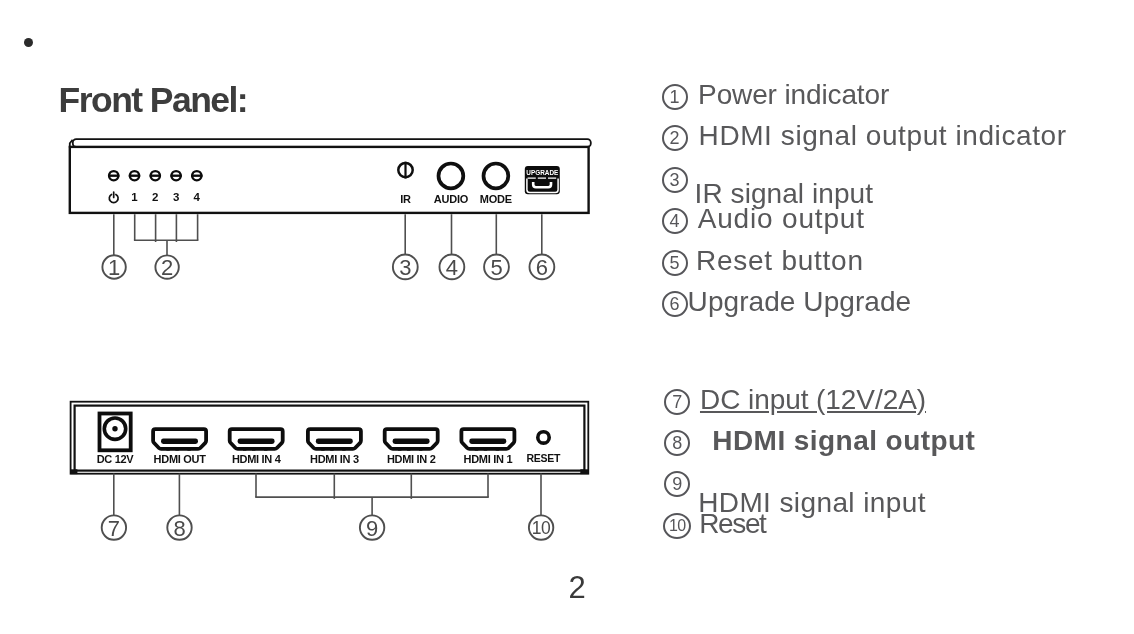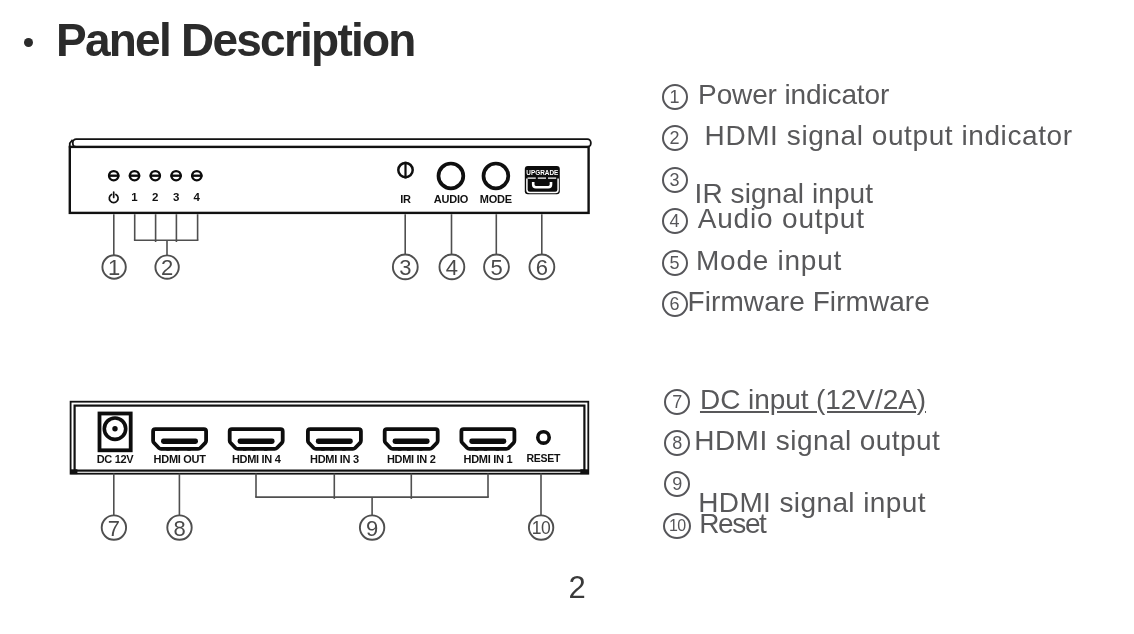--- a/index.html
+++ b/index.html
@@ -9,57 +9,57 @@
 .item{position:absolute;display:flex;align-items:center;height:34px;color:#58585a;}
 .num{box-sizing:border-box;width:26px;height:26px;border:2px solid #56565a;border-radius:50%;
   font-size:18px;line-height:22px;text-align:center;color:#56565a;flex:0 0 26px;}
 .itxt{font-size:28px;white-space:pre;position:relative;top:-2px;}
 </style>
 </head>
 <body>
 <div id="page">
 
   <div class="abs" style="left:24px;top:38px;width:9px;height:9px;border-radius:50%;background:#2b2b2b;"></div>
-  <div class="abs" style="left:56px;top:13px;font-size:46px;font-weight:bold;letter-spacing:-1.76px;color:#2b2b2b;">Panel Description</div>
-
+
+  <div class="abs" style="left:58.6px;top:80.3px;font-size:35.5px;font-weight:bold;letter-spacing:-1.55px;color:#3d3d3d;">Front Panel:</div>
 
   <div class="abs" style="left:564px;top:570px;width:26px;text-align:center;font-size:31px;color:#3a3a3a;">2</div>
 
   <div class="item" style="left:661.6px;top:79.5px;">
       <span class="num">1</span>
       <span class="itxt" style="margin-left:10.5px;letter-spacing:-0.13px;">Power indicator</span>
     </div>
   <div class="item" style="left:661.6px;top:121px;">
       <span class="num">2</span>
-      <span class="itxt" style="margin-left:17px;letter-spacing:0.58px;">HDMI signal output indicator</span>
+      <span class="itxt" style="margin-left:11px;letter-spacing:0.58px;">HDMI signal output indicator</span>
     </div>
   <div class="item" style="left:661.6px;top:162.5px;">
       <span class="num">3</span>
       <span class="itxt" style="margin-left:7px;letter-spacing:0.07px;margin-top:32px;">IR signal input</span>
     </div>
   <div class="item" style="left:661.6px;top:204px;">
       <span class="num">4</span>
       <span class="itxt" style="margin-left:10.1px;letter-spacing:0.82px;">Audio output</span>
     </div>
   <div class="item" style="left:661.6px;top:245.5px;">
       <span class="num">5</span>
-      <span class="itxt" style="margin-left:8.4px;letter-spacing:0.75px;">Mode input</span>
+      <span class="itxt" style="margin-left:8.4px;letter-spacing:0.75px;">Reset button</span>
     </div>
   <div class="item" style="left:661.6px;top:287px;">
       <span class="num">6</span>
-      <span class="itxt" style="margin-left:0px;letter-spacing:0.07px;">Firmware Firmware</span>
+      <span class="itxt" style="margin-left:0px;letter-spacing:0.07px;">Upgrade Upgrade</span>
     </div>
 
   <div class="item" style="left:664.3px;top:384.7px;">
       <span class="num">7</span>
       <span class="itxt" style="margin-left:9.7px;letter-spacing:-0.07px;text-decoration:underline;">DC input (12V/2A)</span>
     </div>
   <div class="item" style="left:664.3px;top:426px;">
       <span class="num">8</span>
-      <span class="itxt" style="margin-left:4px;letter-spacing:0.44px;">HDMI signal output</span>
+      <span class="itxt" style="margin-left:22px;letter-spacing:0.44px;font-weight:bold;">HDMI signal output</span>
     </div>
   <div class="item" style="left:664.3px;top:467.3px;">
       <span class="num">9</span>
       <span class="itxt" style="margin-left:7.9px;letter-spacing:0.39px;margin-top:42px;">HDMI signal input</span>
     </div>
   <div class="item" style="left:663.3px;top:508.6px;">
       <span class="num" style="width:28px;flex-basis:28px;font-size:16px;letter-spacing:-0.5px;">10</span>
       <span class="itxt" style="margin-left:8px;letter-spacing:-1.4px;">Reset</span>
     </div>
 

